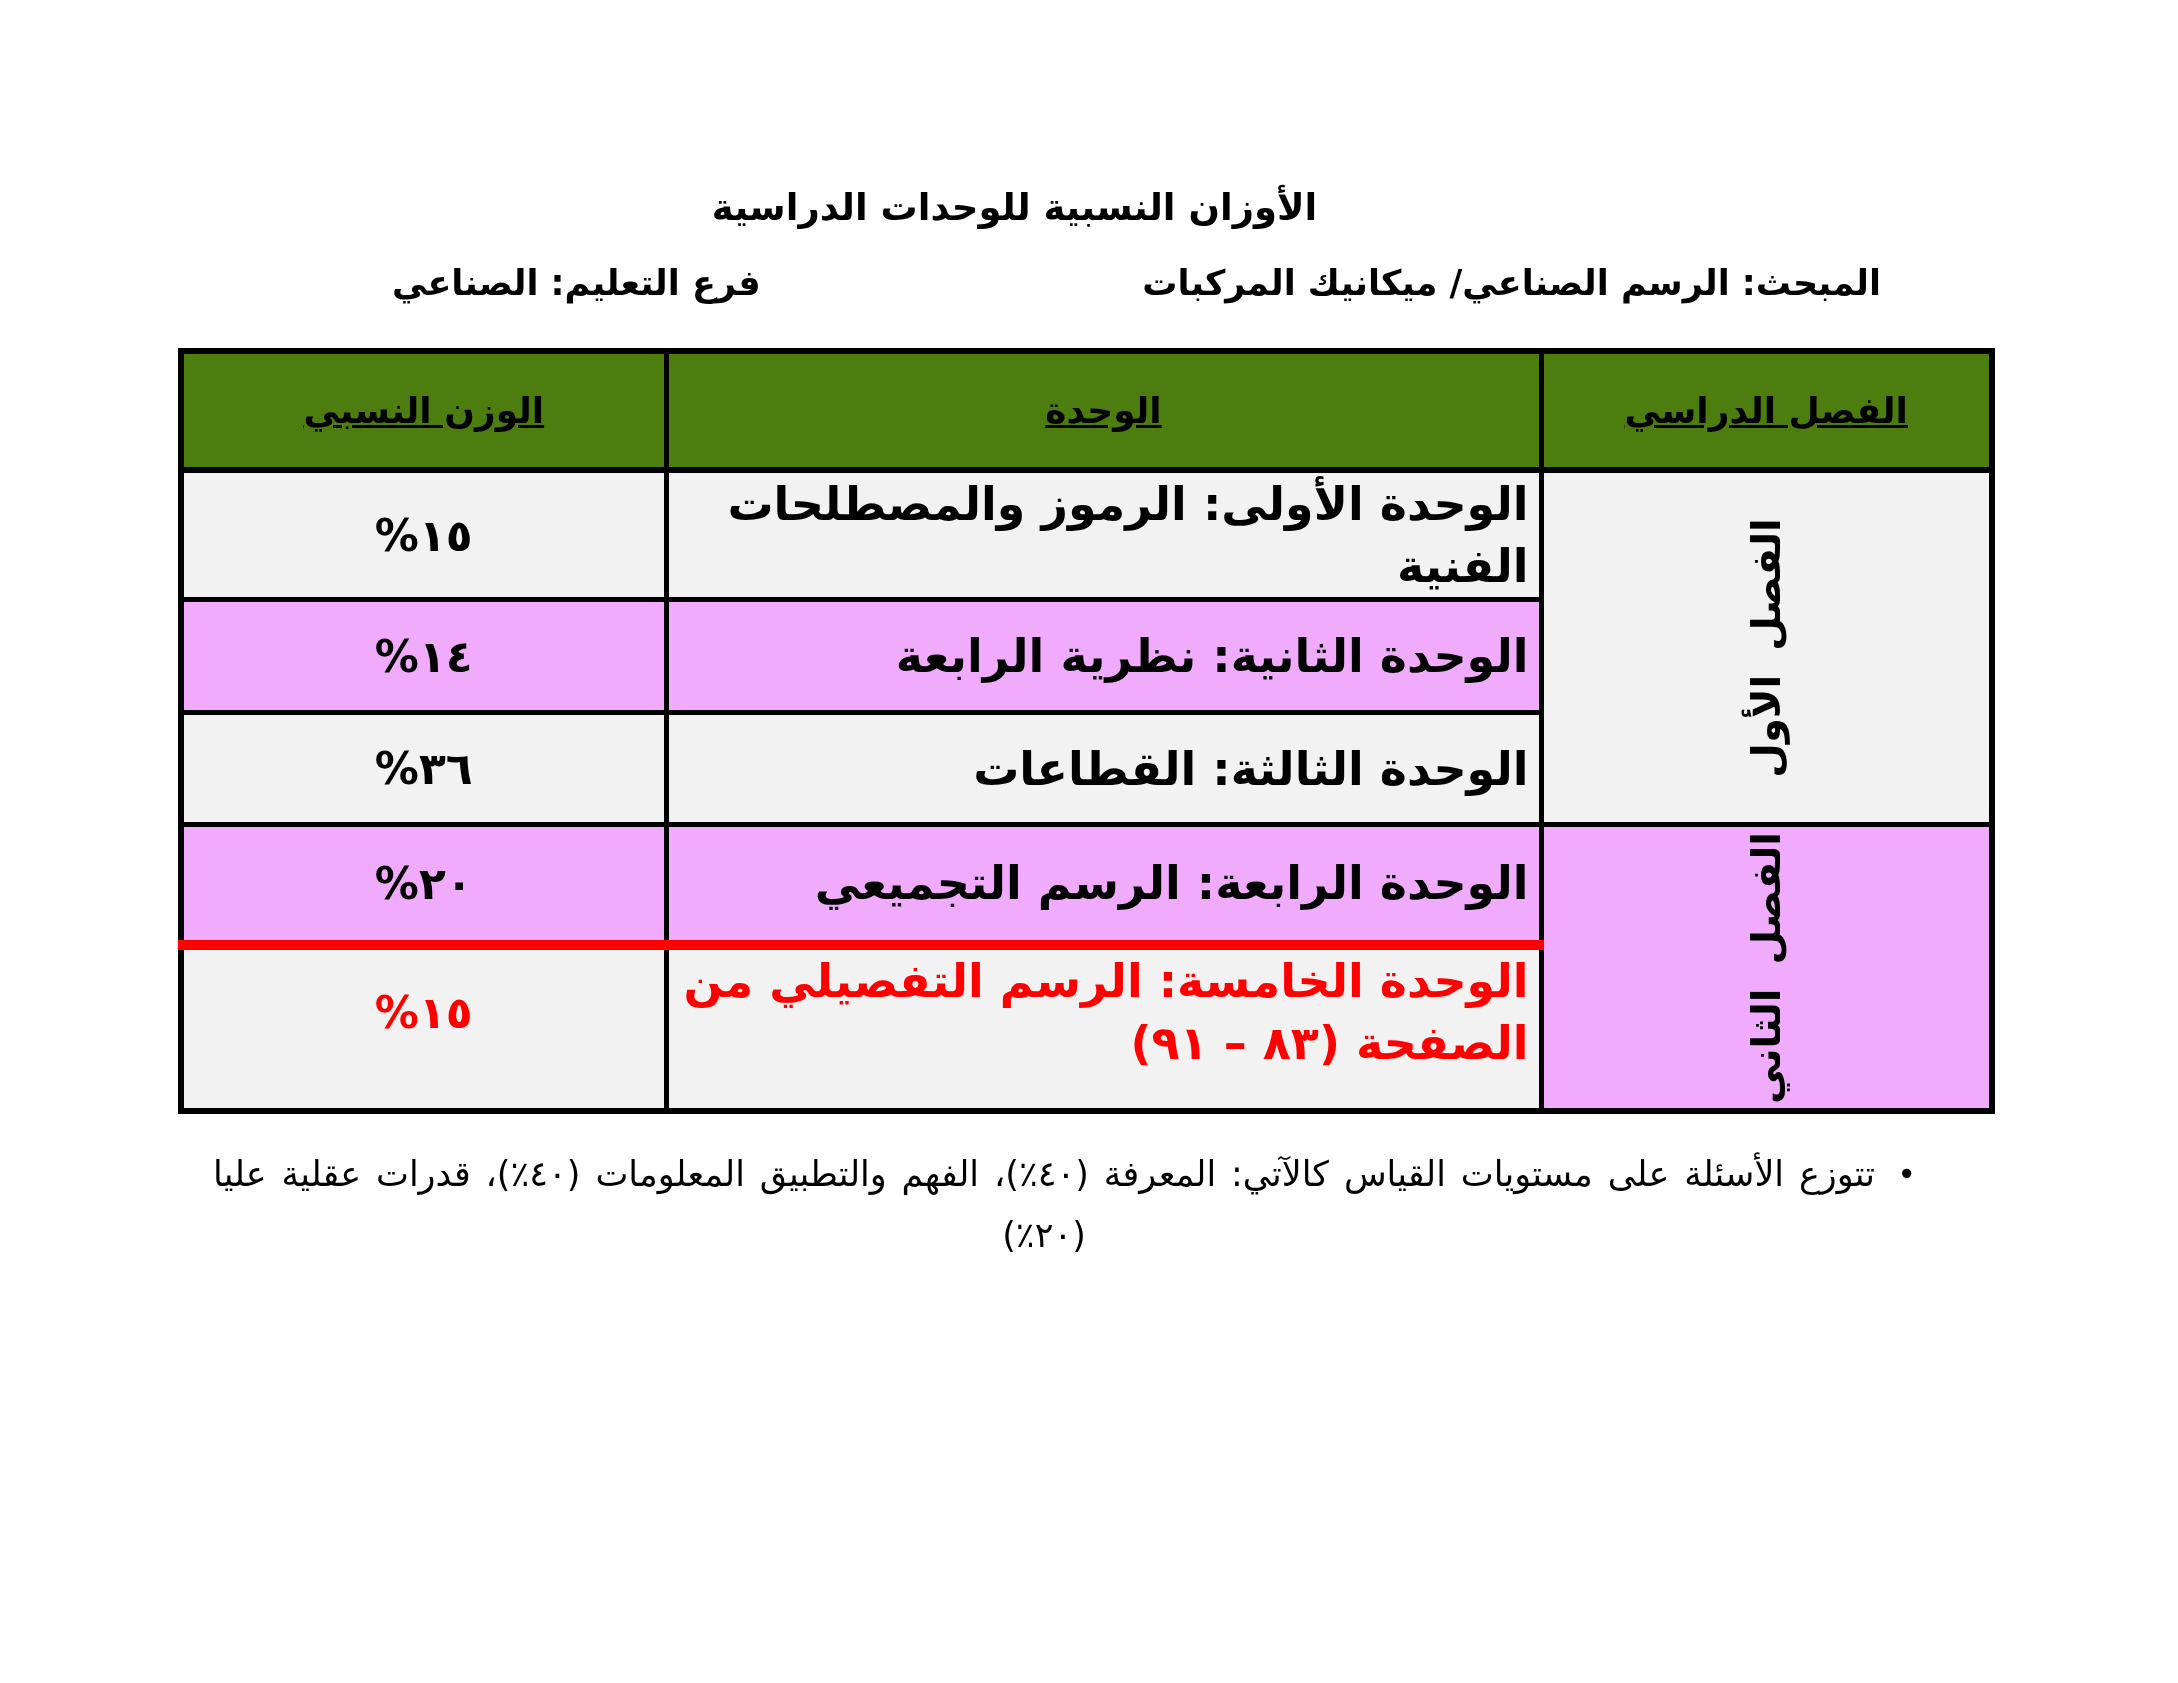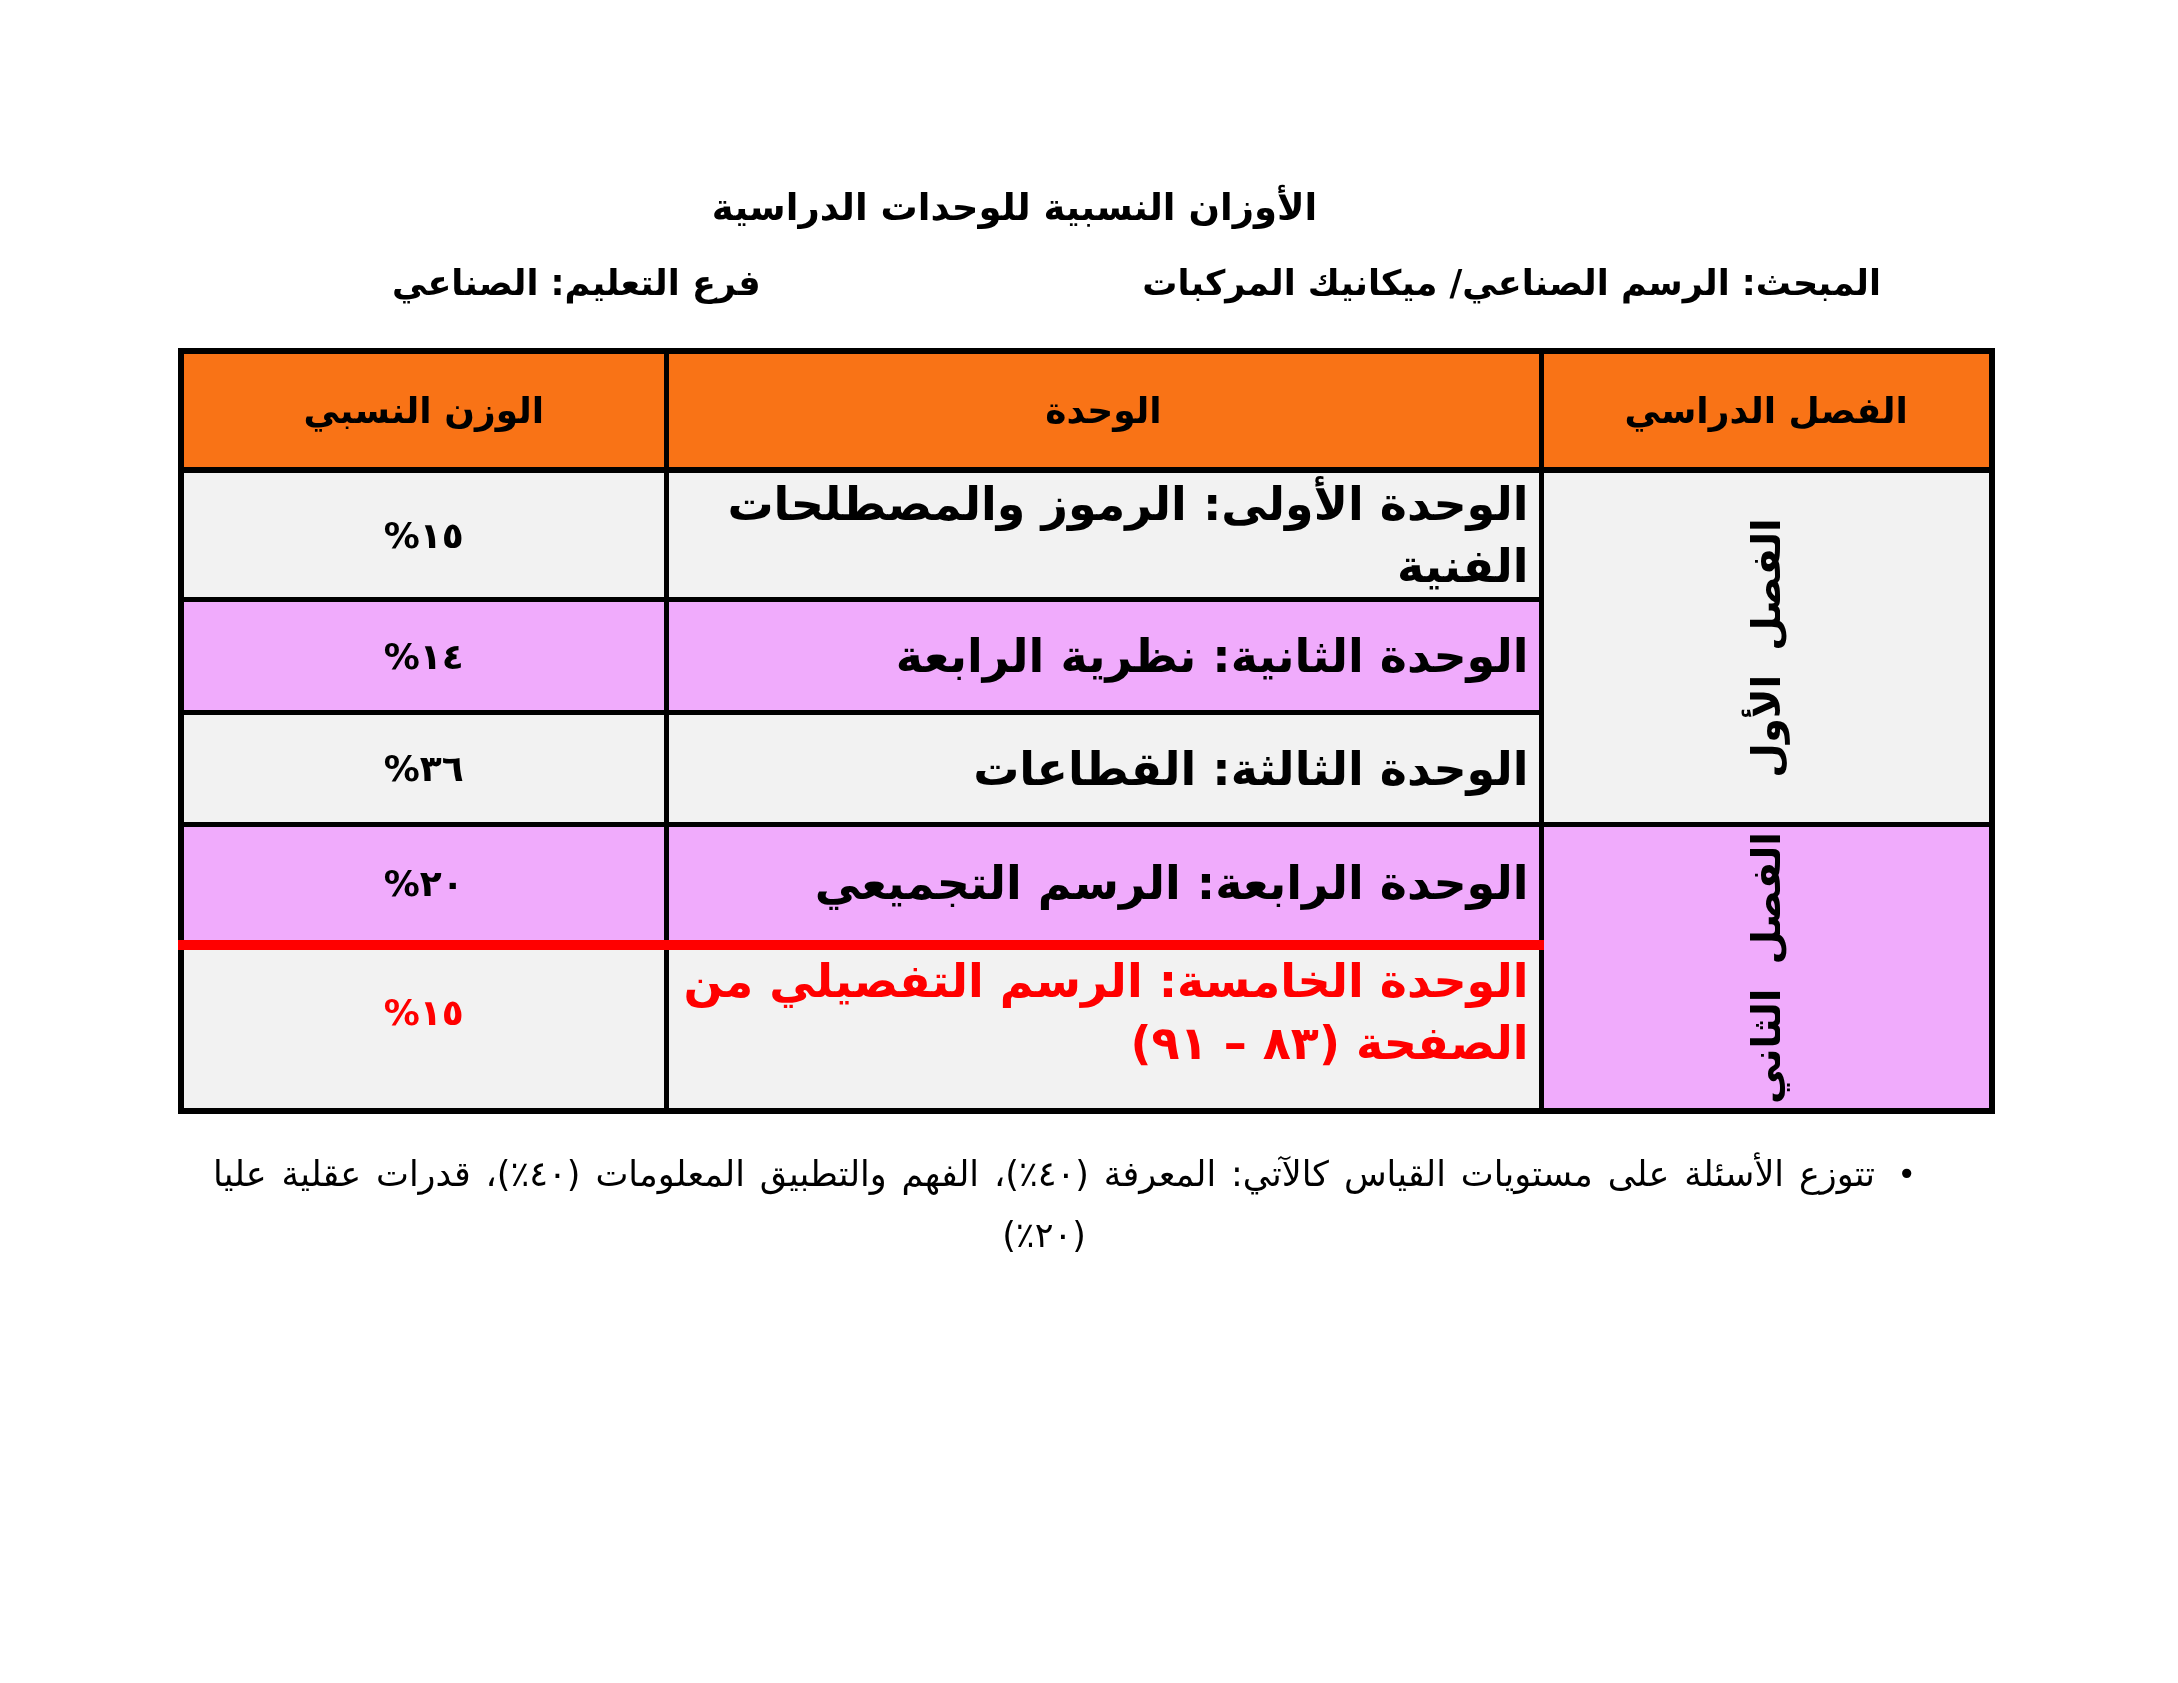--- a/index.html
+++ b/index.html
@@ -31,29 +31,30 @@
     direction:rtl;
   }
   .weights-table col.c-sem{width:451px;}
   .weights-table col.c-unit{width:875px;}
   .weights-table col.c-wt{width:485px;}
   .weights-table th,.weights-table td{
     border:5px solid #000;vertical-align:middle;
     font-weight:700;overflow:hidden;
   }
   .weights-table th{
-    background:#f97316;text-align:center;font-size:36px;height:111px;
+    background:#4d7c0f;text-align:center;font-size:36px;height:111px;
     border-bottom-width:6px;
+    text-decoration:underline;
   }
   tr.row-h1{height:112px;} tr.row-h2{height:113px;} tr.row-h3{height:112px;}
   tr.row-h4{height:120px;} tr.row-h5{height:162px;}
   td.unit{
     text-align:right;padding:0 10px 0 6px;font-size:46px;line-height:1.35;
   }
-  td.wt{text-align:center;font-size:36px;}
+  td.wt{text-align:center;font-size:44px;}
   td.sem{text-align:center;padding:0;}
   .shade{background:#F2F2F2;}
   .plain{background:#f0abfc;}
 
   
   tr.divider-under td.unit, tr.divider-under td.wt{
     border-bottom:10px solid #FF0000;
   }
   
   tr.red-row td.unit, tr.red-row td.wt{color:#FF0000;}

